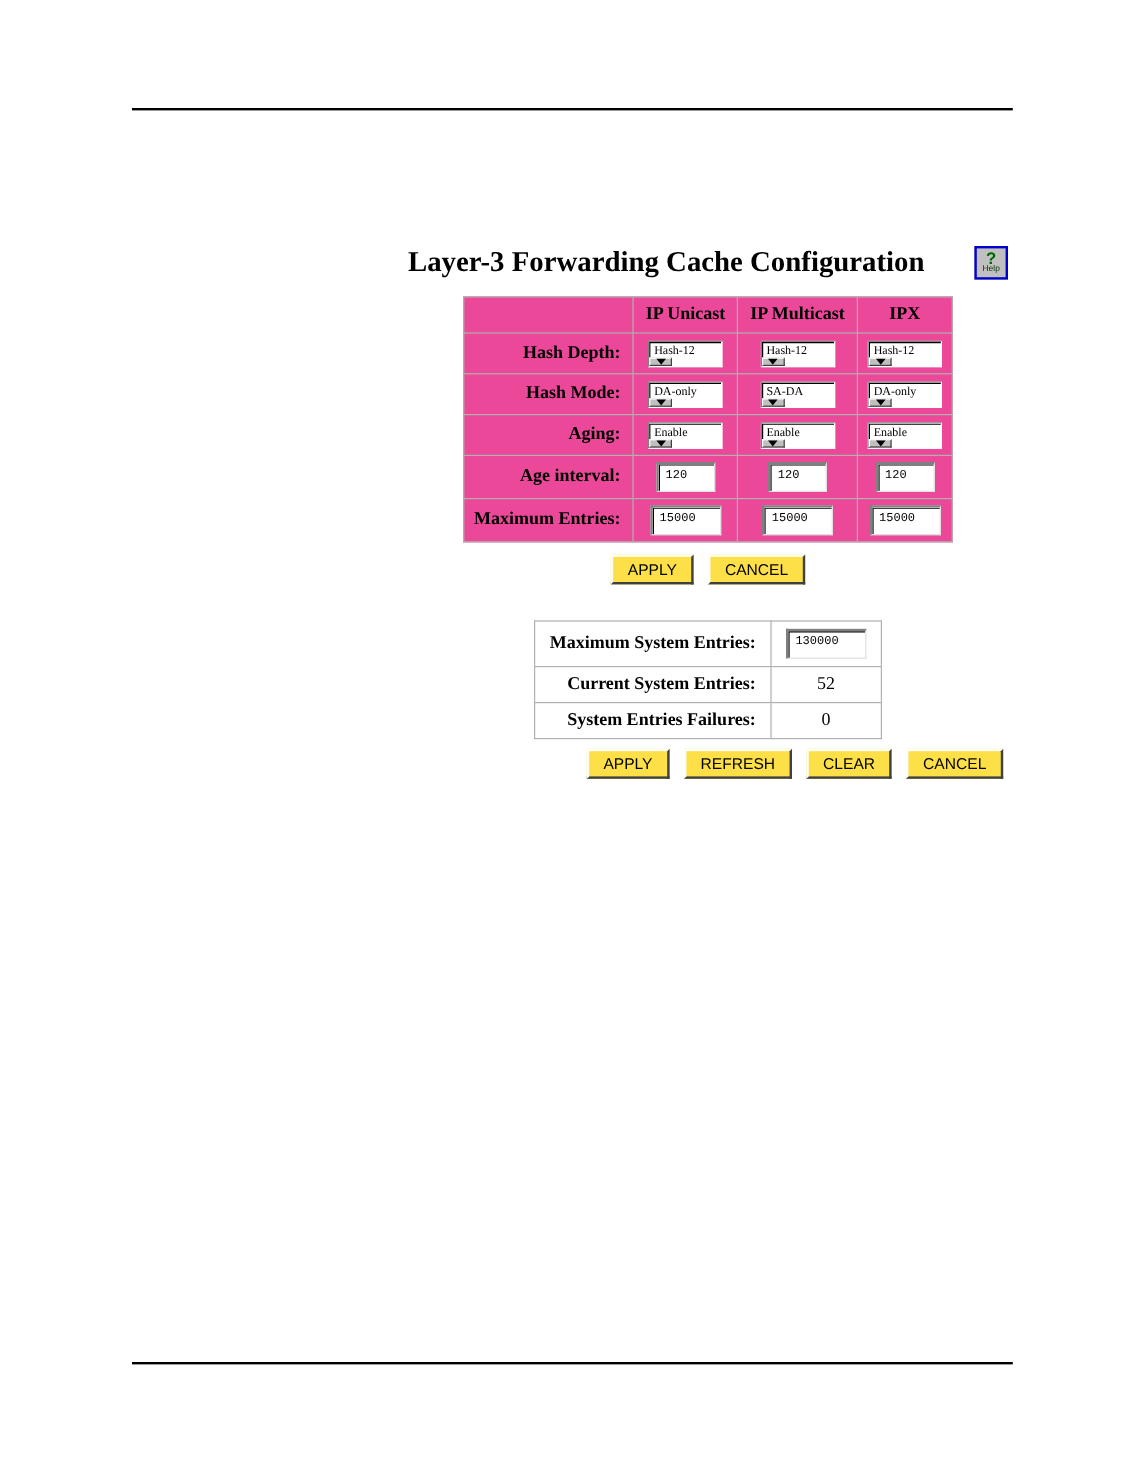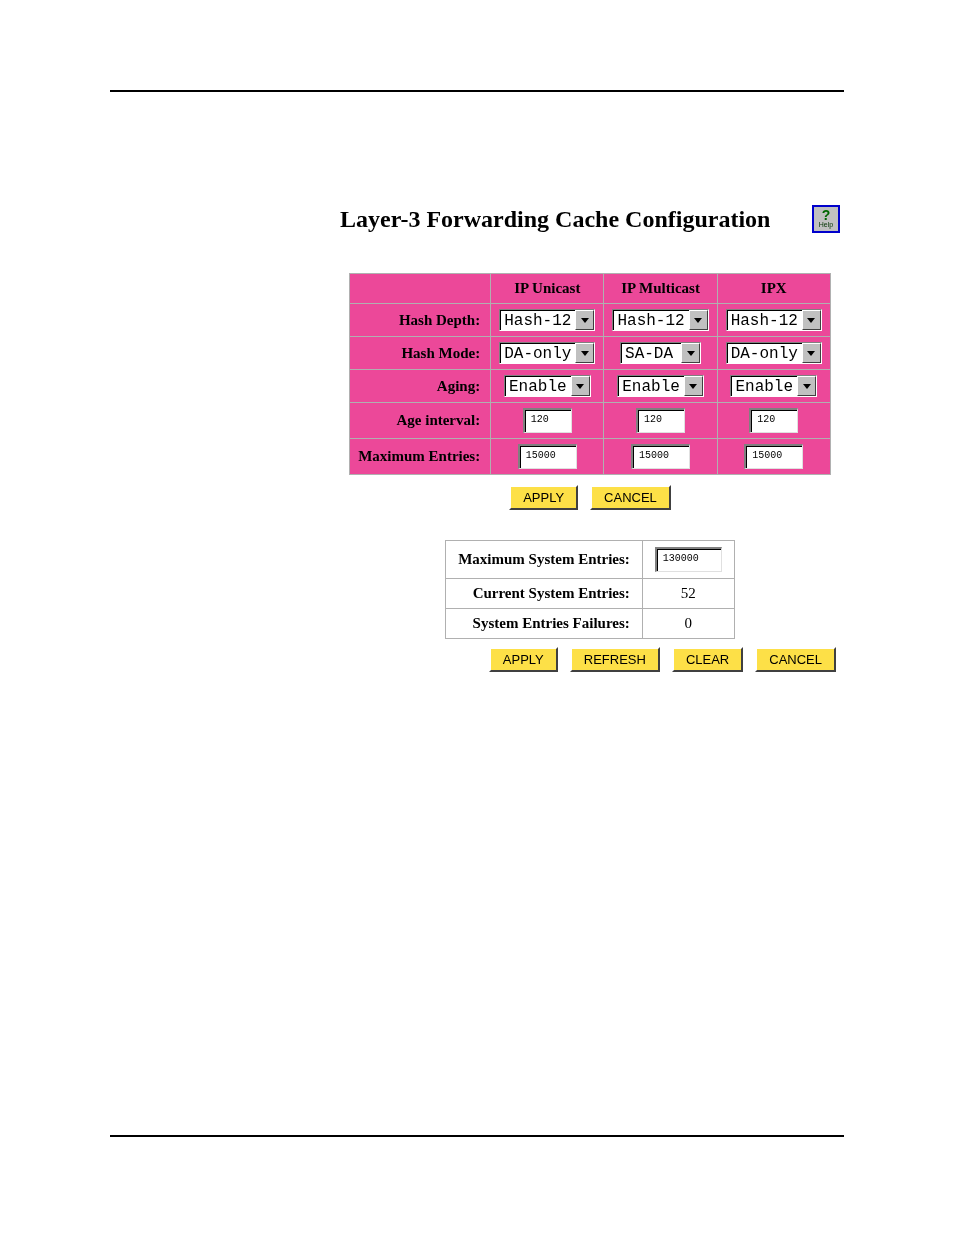--- a/index.html
+++ b/index.html
@@ -32,21 +32,21 @@
   .content {
     position: absolute;
     left: 340px;
     top: 205px;
     width: 500px;
   }
   .title-row {
     display: flex;
     align-items: center;
     justify-content: space-between;
-    margin-bottom: 40px;
+    margin-bottom: 14px;
   }
   .title {
     font-size: 24px;
     font-weight: bold;
     white-space: nowrap;
   }
   .help-icon {
     width: 28px;
     height: 28px;
     border: 2px solid #0000cc;
@@ -102,22 +102,23 @@
     display: inline-flex;
     align-items: stretch;
     background: #fff;
     border-top: 1px solid #808080;
     border-left: 1px solid #808080;
     border-right: 1px solid #fff;
     border-bottom: 1px solid #fff;
     box-shadow: inset 1px 1px 0 #000;
     height: 22px;
     box-sizing: border-box;
-    font-family: Liberation Mono, monospace;
-    font-size: 16px;
+    font-family: Liberation Serif, serif;
+    font-size: 10px;
+    flex-direction: column;
   }
   .dd .dd-val {
     padding: 2px 4px 0 4px;
     min-width: 52px;
     text-align: left;
     white-space: nowrap;
   }
   .dd .dd-btn {
     width: 17px;
     background: #c0c0c0;

